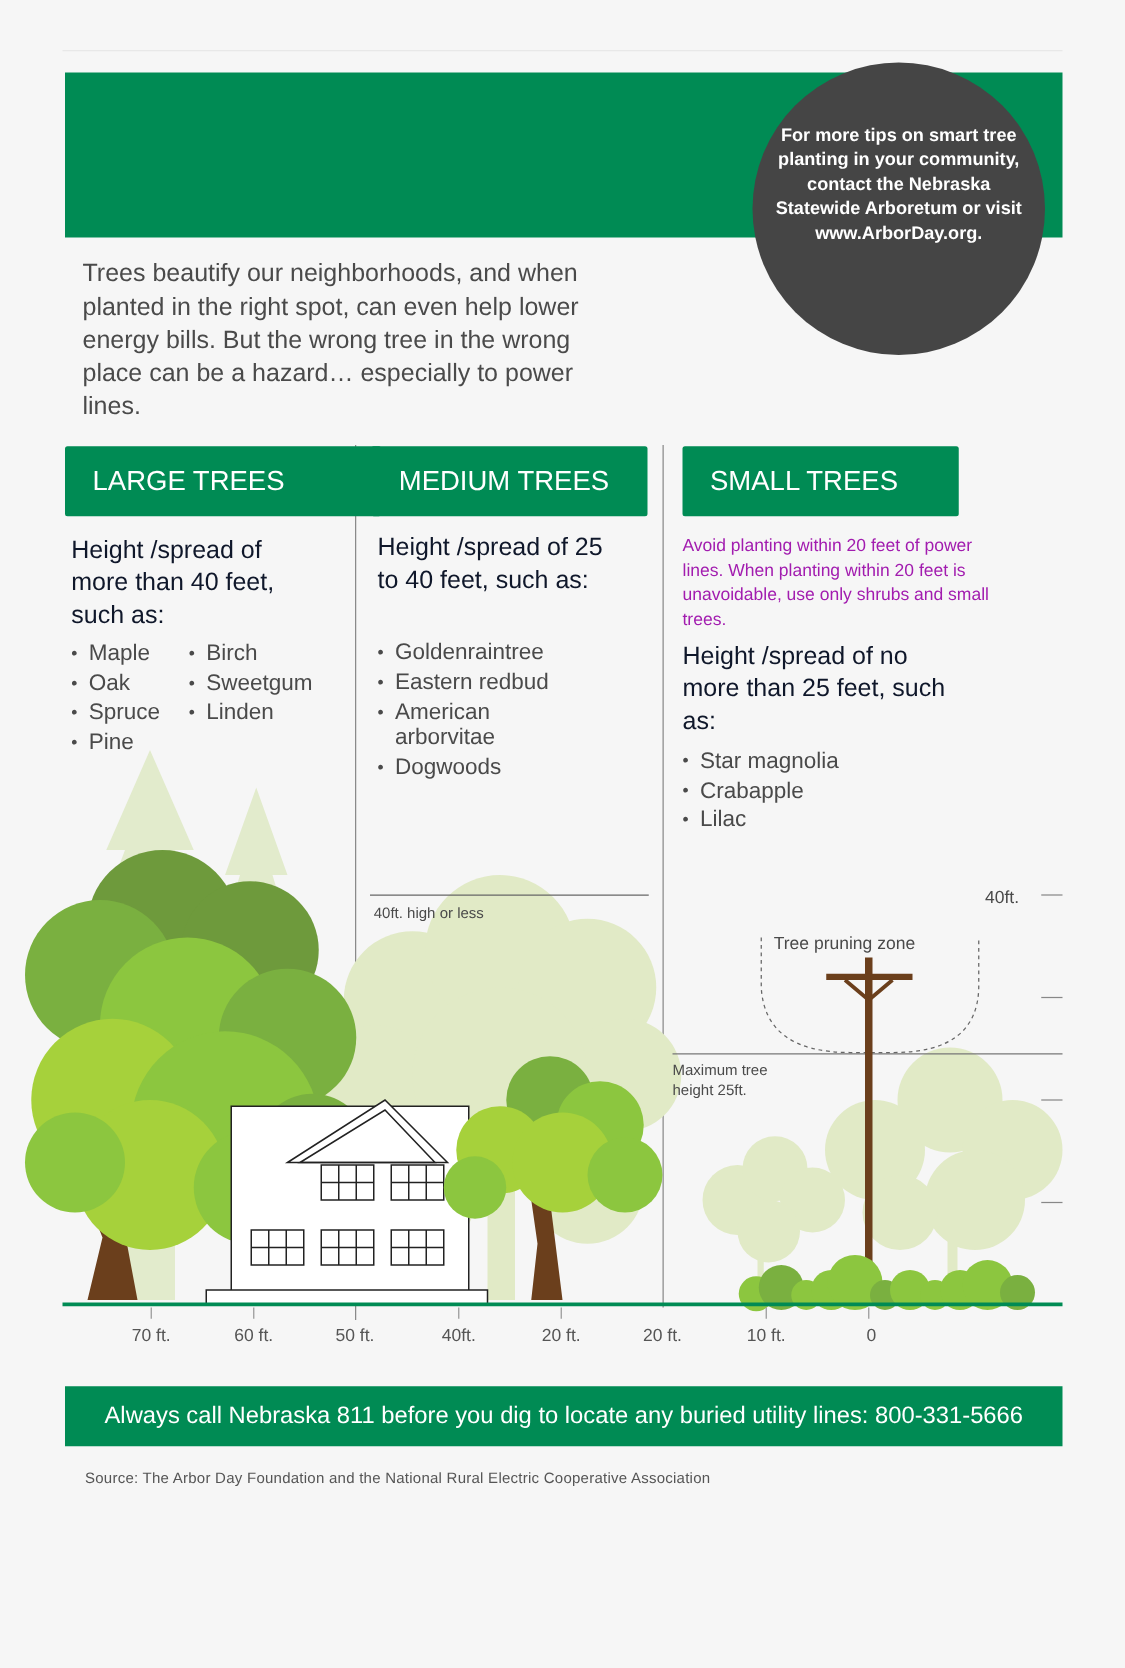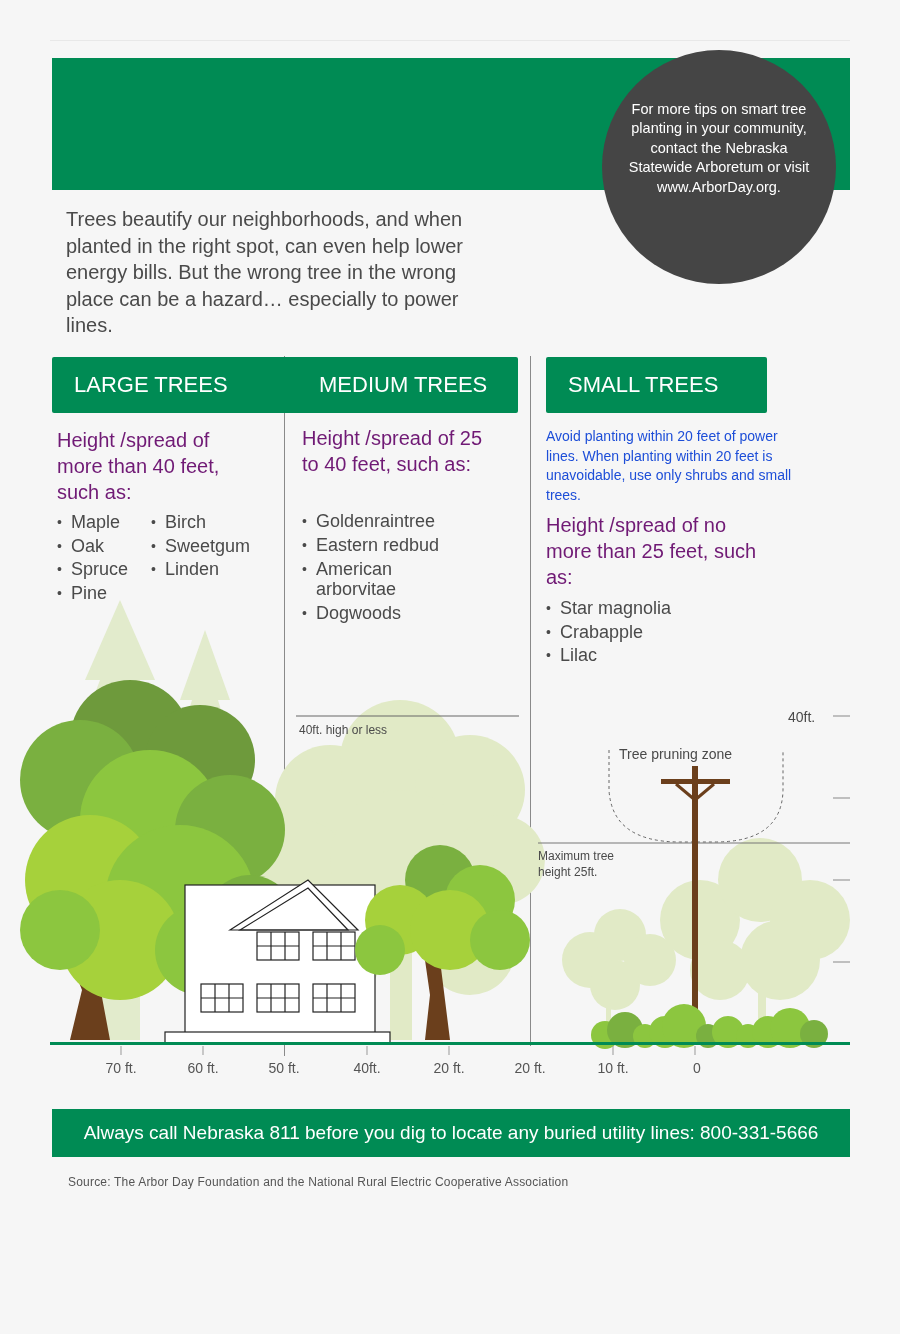--- a/index.html
+++ b/index.html
@@ -1,26 +1,26 @@
 <!DOCTYPE html>
 <html><head>
 <meta charset="utf-8">
 <style>
   html, body { margin: 0; padding: 0; }
   body { width: 900px; height: 1334px; background: #f6f6f6; position: relative; overflow: hidden; font-family: "Liberation Sans", sans-serif; color: #444; }
   .topline { position: absolute; left: 50px; top: 40px; width: 800px; height: 1px; background: #e8e8e8; }
   .title-bar { position: absolute; left: 52px; top: 58px; width: 798px; height: 132px; background: #008b54; }
   .title { position: absolute; left: 74px; top: 72px; color: #fff; font-size: 46px; line-height: 52px; font-weight: normal; margin: 0; letter-spacing: -0.5px; }
   .circle { position: absolute; left: 602px; top: 50px; width: 234px; height: 234px; border-radius: 50%; background: #454545; color: #fff; text-align: center; display: flex; align-items: center; justify-content: center; }
-  .circle p { margin: 17px; font-size: 14.5px; line-height: 19.5px; width: 200px; margin-top: -20px; }
+  .circle p { margin: 17px; font-size: 14.5px; line-height: 19.5px; width: 200px; margin-top: -20px; font-weight: bold; }
   .intro { position: absolute; left: 66px; top: 206px; width: 420px; font-size: 20px; line-height: 26.5px; color: #4a4a4a; margin: 0; }
   .vdiv { position: absolute; width: 1px; background: #8a8a8a; }
   .cat-head { position: absolute; top: 357px; height: 56px; background: #008b54; color: #fff; font-size: 22px; line-height: 56px; padding-left: 22px; box-sizing: border-box; border-radius: 2px; }
-  .desc { position: absolute; font-size: 20px; line-height: 26px; color: #701a75; margin: 0; }
-  .small-note { position: absolute; left: 546px; top: 427px; width: 260px; font-size: 14px; line-height: 19.5px; color: #1d4ed8; margin: 0; }
+  .desc { position: absolute; font-size: 20px; line-height: 26px; color: #0f172a; margin: 0; }
+  .small-note { position: absolute; left: 546px; top: 427px; width: 260px; font-size: 14px; line-height: 19.5px; color: #a21caf; margin: 0; }
   ul.species { position: absolute; margin: 0; padding: 0; list-style: none; font-size: 18px; line-height: 23.5px; color: #4a4a4a; }
   ul.species li { position: relative; padding-left: 14px; }
   ul.species li::before { content: "•"; position: absolute; left: 0; top: 0; font-size: 14px; }
   ul.species.med li { margin-bottom: 0px; }
   .illus { position: absolute; left: 0; top: 0; width: 900px; height: 1334px; pointer-events: none; }
   .annot { position: absolute; font-size: 12px; line-height: 16px; color: #4a4a4a; }
   .axis-label { position: absolute; top: 1060px; font-size: 14px; color: #555; transform: translateX(-50%); }
   .call-bar { position: absolute; left: 52px; top: 1109px; width: 798px; height: 48px; background: #008b54; color: #fff; font-size: 19px; line-height: 48px; text-align: center; }
   .source { position: absolute; left: 68px; top: 1175px; font-size: 12px; color: #555; letter-spacing: 0.2px; }
 </style>

